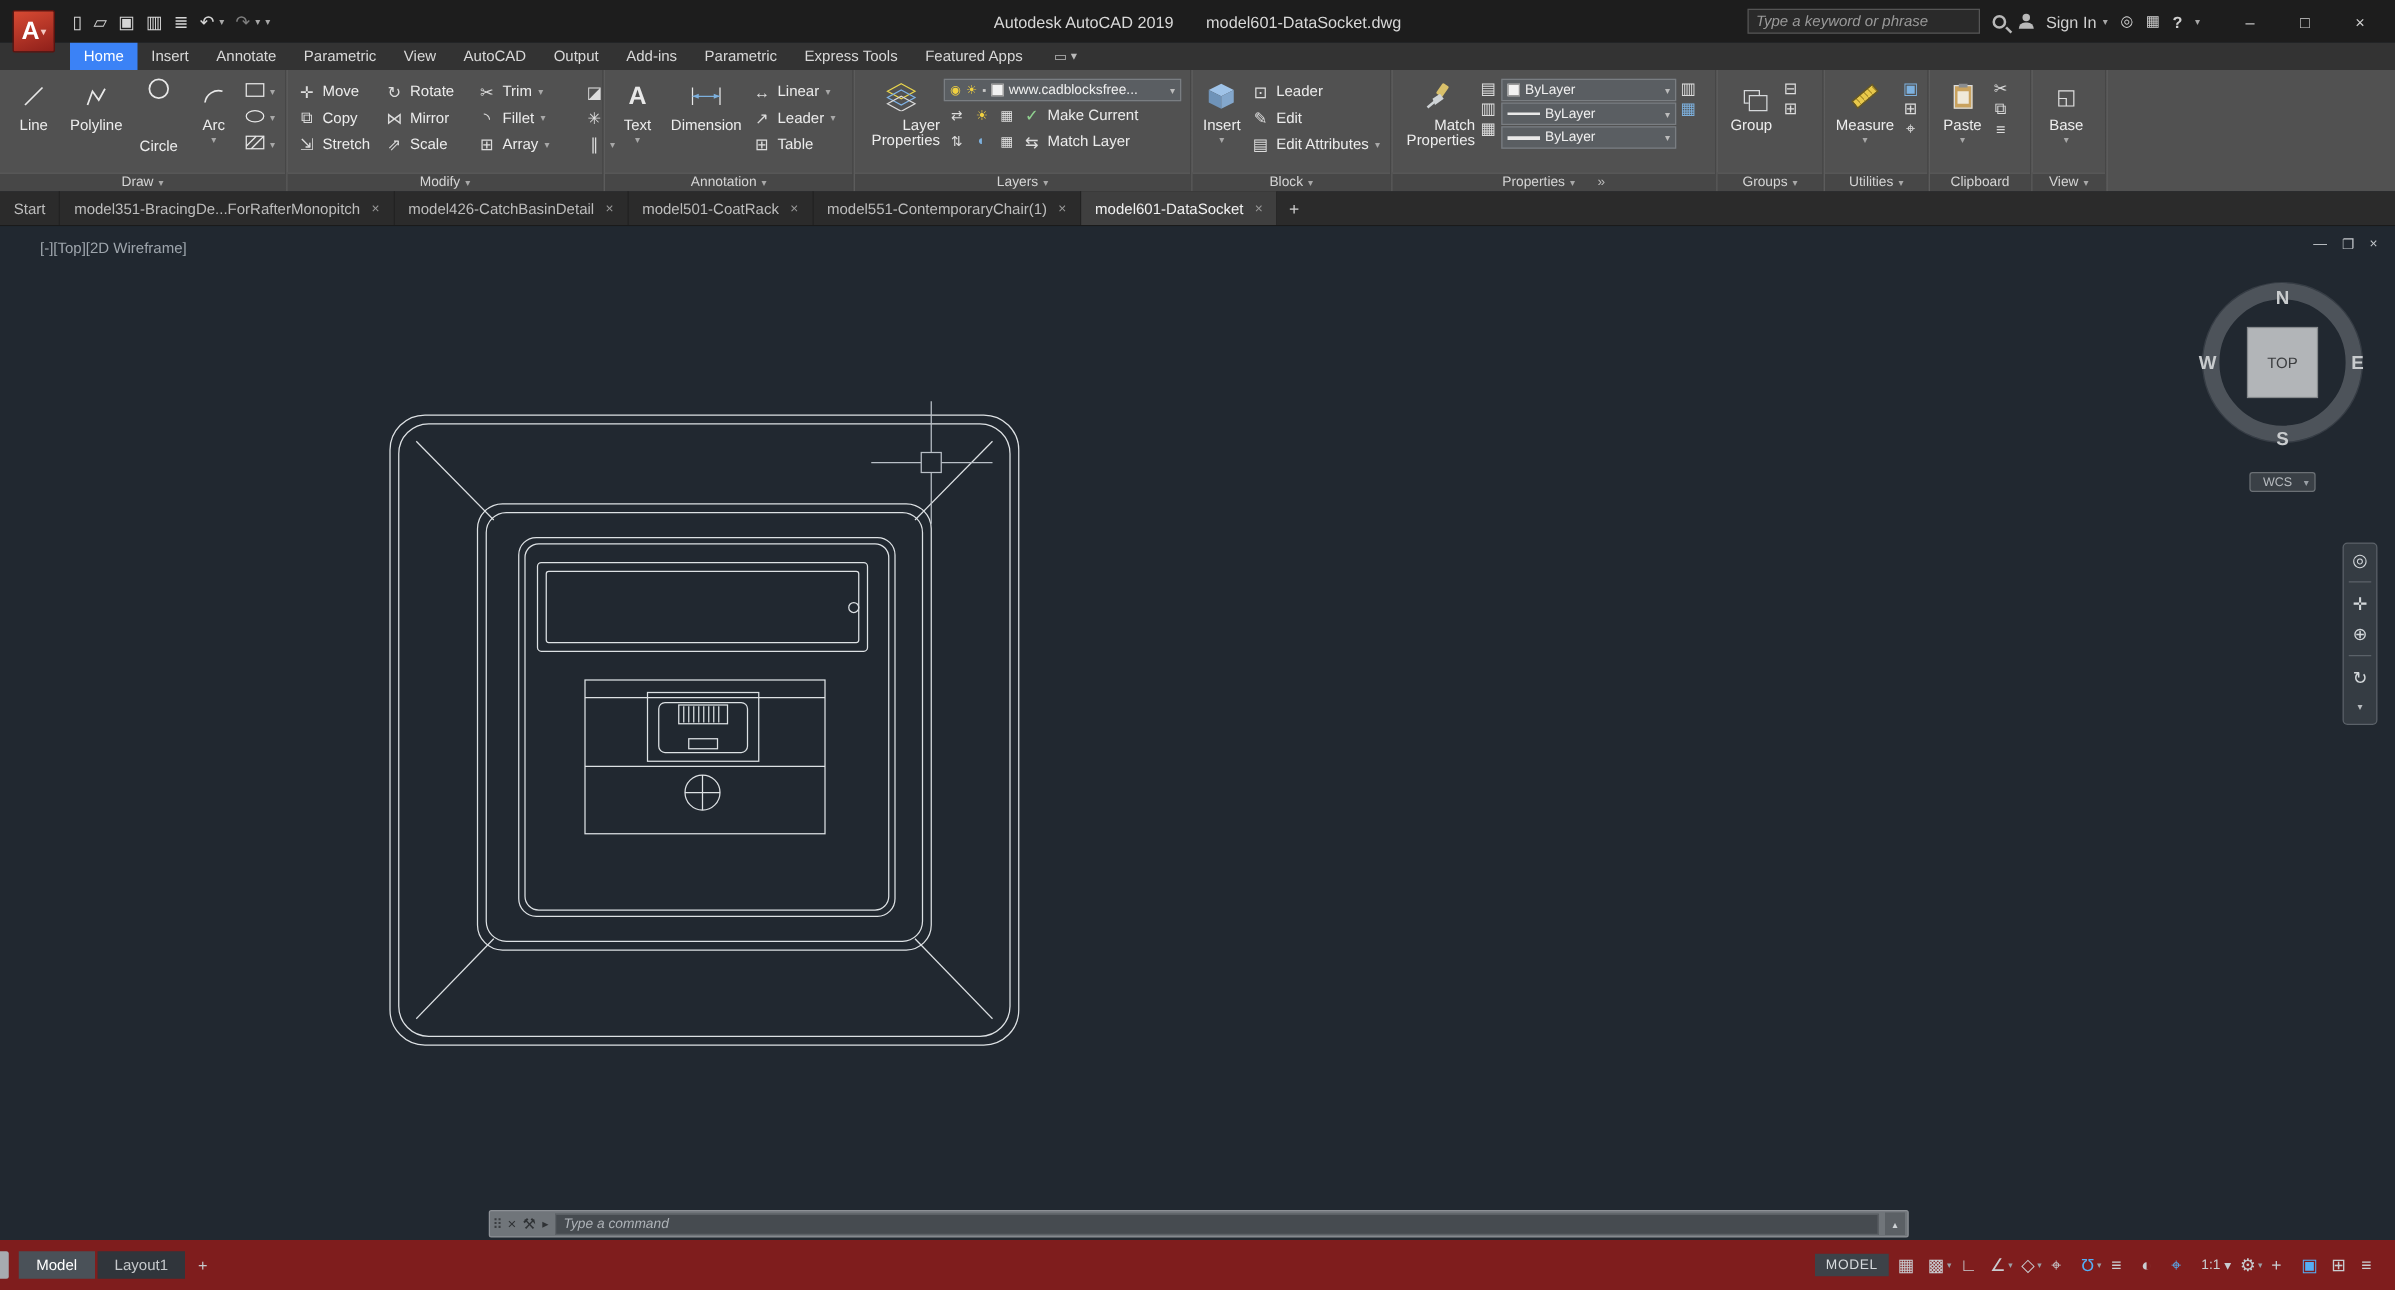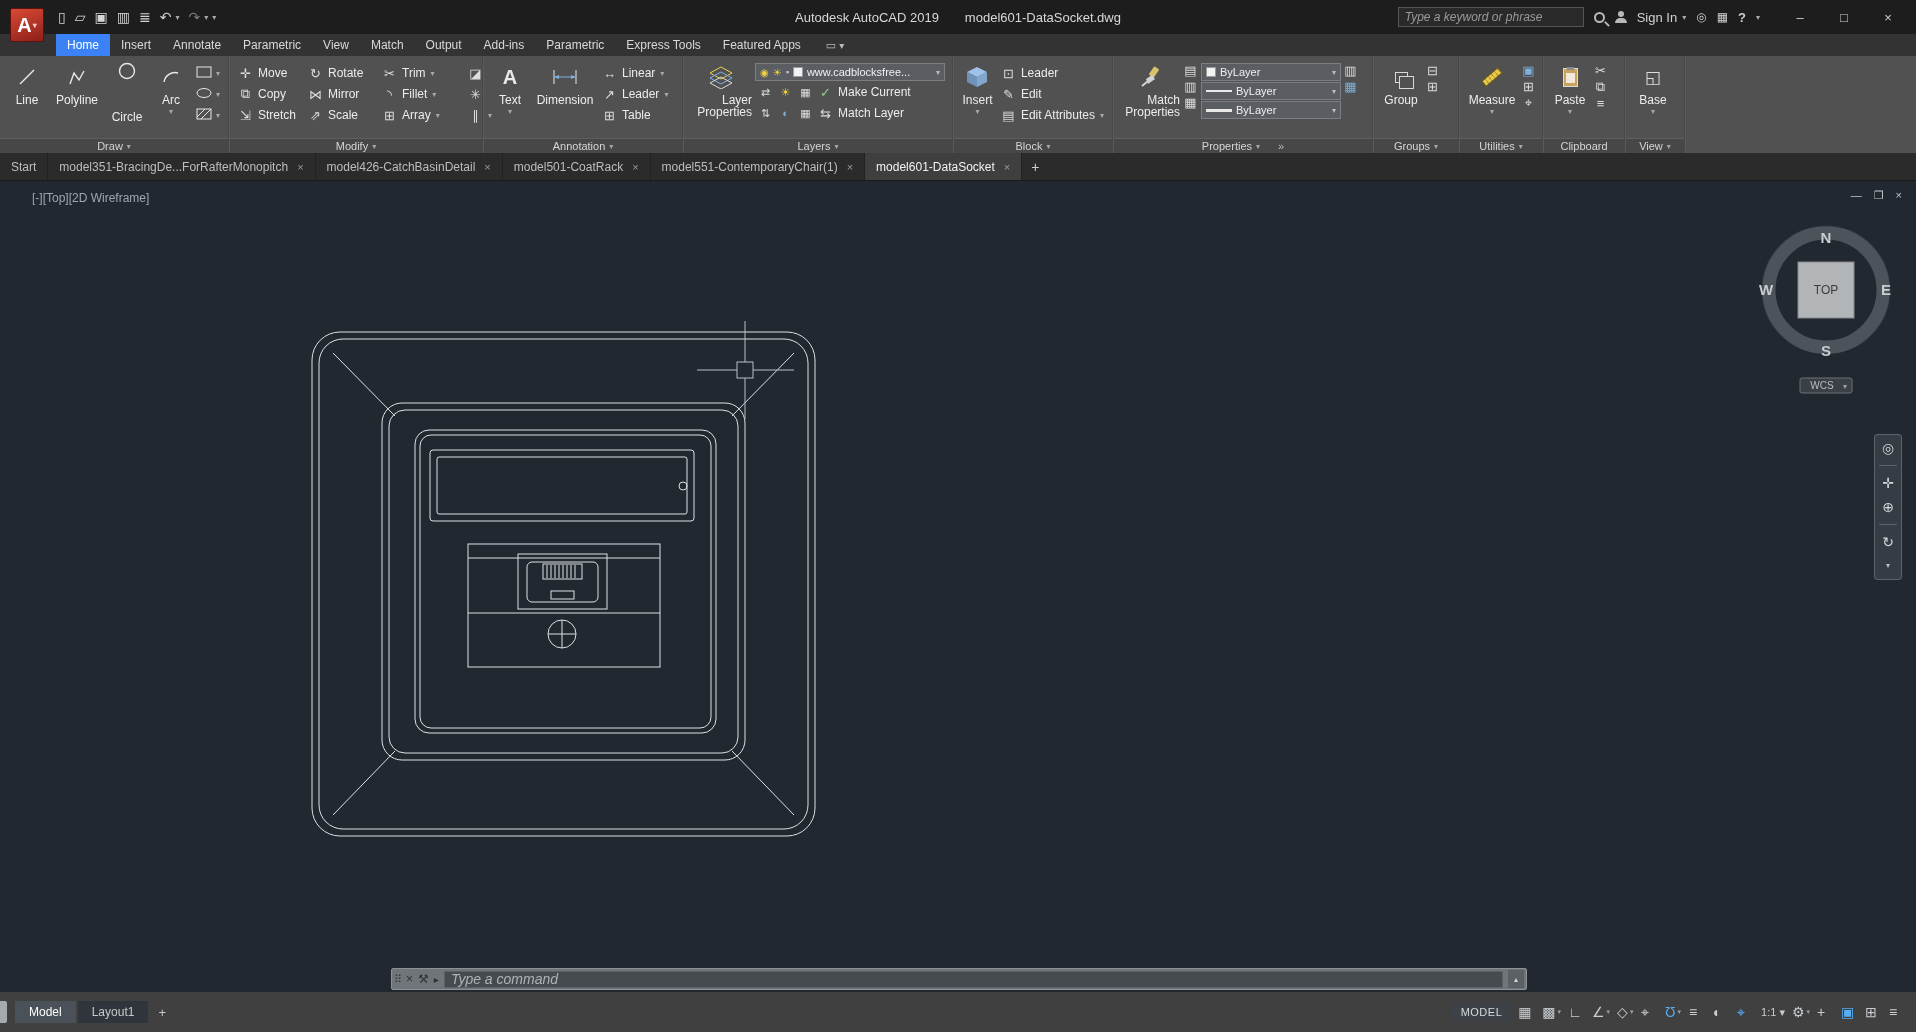--- a/index.html
+++ b/index.html
@@ -93,28 +93,28 @@
   .navbar span{cursor:pointer;line-height:14px;}
   .navbar .sep{width:18px;height:1px;background:rgba(150,156,162,.4);}
   .navbar .nc{font-size:8px;color:#b8bcbf;}
 
   
   .cmdbar{position:absolute;left:391px;top:787px;width:1136px;height:22px;background:#70757a;
     border:1px solid #8d9196;border-radius:2px;display:flex;align-items:center;padding:0 2px;gap:5px;}
   .cmdbar .grip{color:#3a3d40;font-size:11px;letter-spacing:-1px;cursor:grab;}
   .cmdbar .cbtn{color:#2f3235;font-size:12px;cursor:pointer;}
   .cmdinput{flex:1;height:17px;background:#464b50;border:1px solid #5c6166;color:#e8e8e8;
-    font-size:14px;padding:0 6px;font-family:inherit;}
+    font-size:11px;padding:0 6px;font-family:inherit;}
   .cmdinput::placeholder{color:#aeb3b8;font-style:italic;}
   .cmdprompt{color:#2f3235;font-size:10px;}
   .cmdup{width:16px;height:18px;background:#5b6065;display:flex;align-items:center;justify-content:center;
     color:#cfd3d6;font-size:8px;cursor:pointer;}
 
   
-  .bottombar{height:40px;background:#404040;display:flex;align-items:center;flex:0 0 auto;position:relative;}
+  .bottombar{height:40px;background:#7f1d1d;display:flex;align-items:center;flex:0 0 auto;position:relative;}
   .palette-grip{width:7px;height:22px;background:#a7abb0;margin-left:0;border-radius:0 2px 2px 0;cursor:pointer;}
   .ltabs{display:flex;align-items:center;gap:2px;margin-left:8px;font-size:12px;}
   .ltab{padding:4px 14px;color:#c6c9cc;background:#30353b;cursor:pointer;}
   .ltab.active{background:#4a5158;color:#fff;}
   .lplus{color:#c6c9cc;padding:2px 8px;cursor:pointer;font-size:13px;}
   .status{margin-left:auto;display:flex;align-items:center;gap:7px;padding-right:10px;
     color:#c9cdd1;font-size:13px;}
   .badge{background:#3d4248;padding:3px 9px;font-size:11px;letter-spacing:.5px;color:#d6dadd;cursor:pointer;}
   .sico{min-width:17px;text-align:center;cursor:pointer;display:inline-flex;align-items:center;gap:2px;}
   .sico .g{font-size:14px;}
@@ -168,21 +168,21 @@
       </div>
     </div>
   </div>
 
   <div class="tabrow">
     <span class="rtab active">Home</span>
     <span class="rtab">Insert</span>
     <span class="rtab">Annotate</span>
     <span class="rtab">Parametric</span>
     <span class="rtab">View</span>
-    <span class="rtab">Match</span>
+    <span class="rtab">AutoCAD</span>
     <span class="rtab">Output</span>
     <span class="rtab">Add-ins</span>
     <span class="rtab">Parametric</span>
     <span class="rtab">Express Tools</span>
     <span class="rtab">Featured Apps</span>
     <span class="connectbtn">
       <span style="font-size:11px;">▭</span>
       <span>▾</span>
     </span>
   </div>

